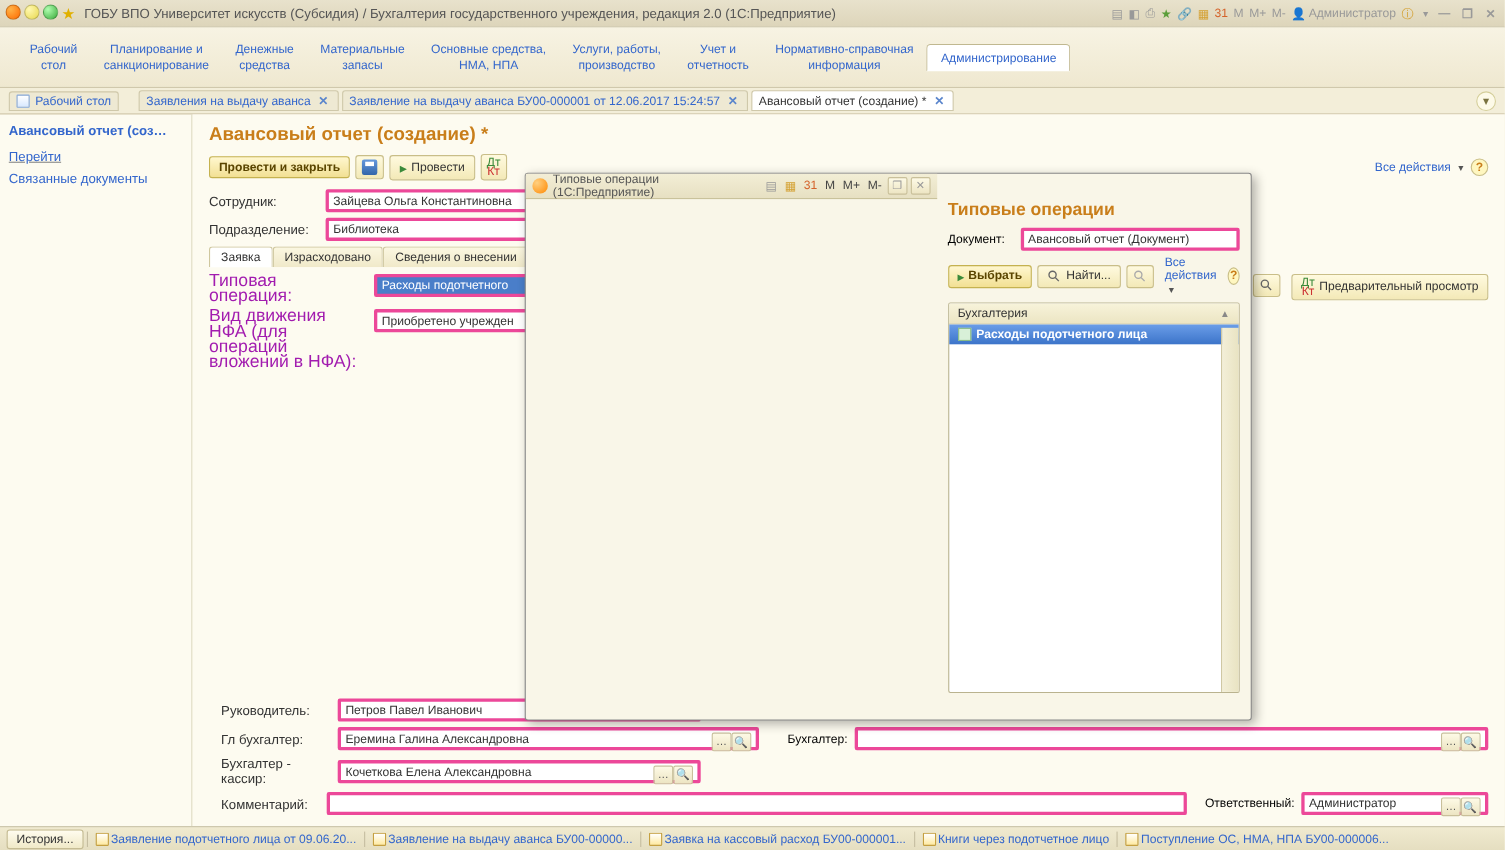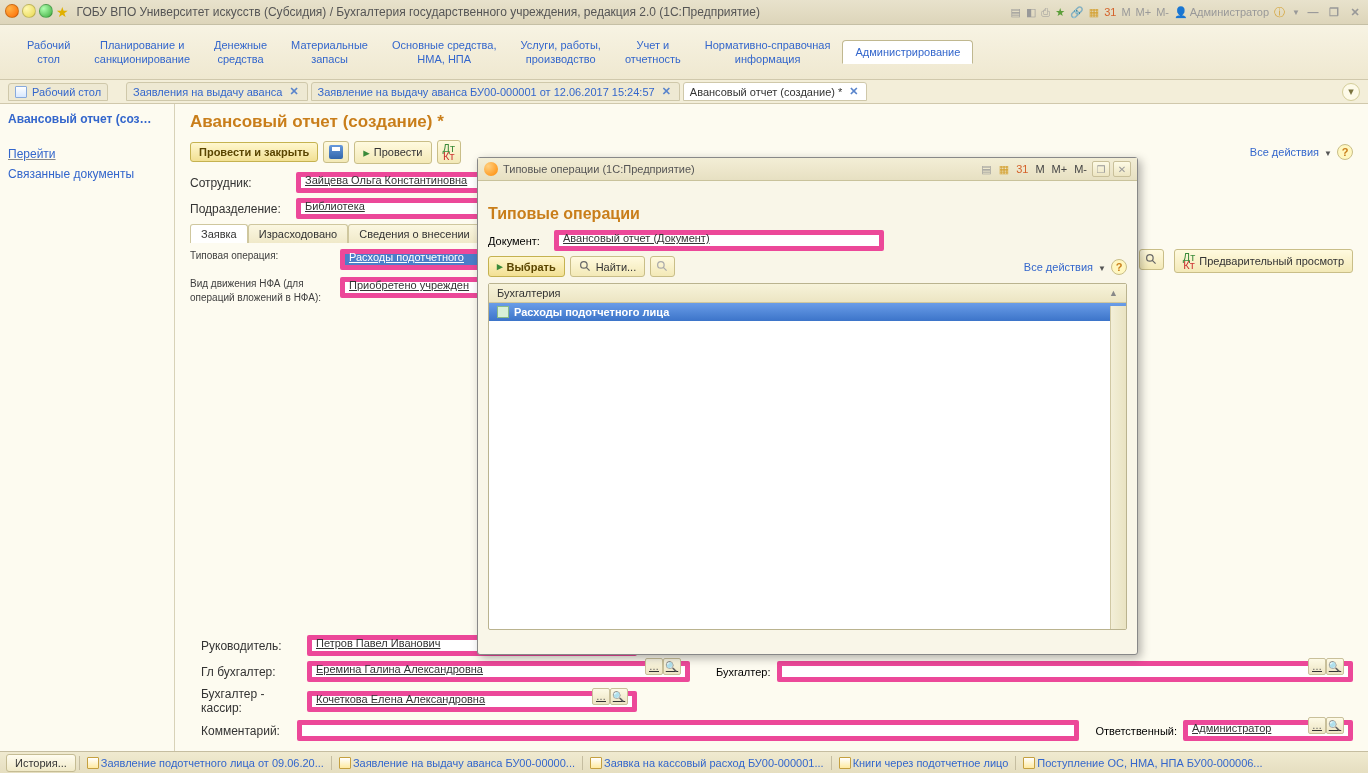--- a/index.html
+++ b/index.html
@@ -28,54 +28,54 @@
     .tab-row { height: 24px; background: #f3eed9; display: flex; align-items: center; padding: 0 8px; border-bottom: 1px solid #d0c8ac; position: relative; }
     .tab { display: flex; align-items: center; background: #eee9d3; border: 1px solid #cfc8aa; border-radius: 3px 3px 0 0; padding: 2px 6px; margin-right: 3px; color: #3366cc; cursor: pointer; gap: 5px; }
     .tab.active { background: #fff; color: #333; }
     .tab .close-x { color: #5a85cc; font-weight: bold; cursor: pointer; padding: 0 2px; }
     .tab-doc-icon { width: 12px; height: 12px; background: linear-gradient(#fff, #d8e8ff); border: 1px solid #88aadd; border-radius: 1px; }
     .dropdown-circle { position: absolute; right: 8px; width: 18px; height: 18px; border: 1px solid #d4ce9a; border-radius: 50%; display: flex; align-items: center; justify-content: center; color: #7a7340; background: #fdfae8; cursor: pointer; }
 
     
     .main { display: flex; height: calc(100% - 25px - 55px - 24px - 22px); }
     .sidebar { width: 175px; background: #fdfbf0; border-right: 1px solid #d8d2b8; padding: 8px; }
-    .sidebar .sb-title { color: #3366cc; font-weight: bold; font-size: 12px; margin-bottom: 18px; white-space: nowrap; overflow: hidden; text-overflow: ellipsis; }
+    .sidebar .sb-title { color: #3366cc; font-weight: bold; font-size: 12px; margin-bottom: 6px; white-space: nowrap; overflow: hidden; text-overflow: ellipsis; }
     .sidebar .sb-link { color: #3366cc; font-size: 12px; padding: 3px 0; display: block; cursor: pointer; }
     .sidebar .sb-link.underline { text-decoration: underline #888; }
 
     .content { flex: 1; background: #fdfbf0; padding: 8px 15px; position: relative; }
     .content-title { color: #c97e1a; font-size: 17px; font-weight: bold; margin-bottom: 8px; }
 
     
     .toolbar { display: flex; align-items: center; gap: 5px; margin-bottom: 8px; }
     .btn { background: linear-gradient(#fffadf, #f3e9b7); border: 1px solid #c9be88; border-radius: 3px; padding: 3px 8px; cursor: pointer; display: inline-flex; align-items: center; gap: 4px; color: #333; }
     .btn.primary { font-weight: bold; color: #5a4500; background: linear-gradient(#fff7cf, #f2e093); border-color: #c5b250; }
     .btn.icon-only { padding: 3px 5px; }
     .toolbar-right { margin-left: auto; display: flex; align-items: center; gap: 5px; }
     .link-text { color: #3366cc; cursor: pointer; }
     .help-circle { width: 16px; height: 16px; border-radius: 50%; background: #fff7c0; border: 1px solid #c9be88; display: inline-flex; align-items: center; justify-content: center; color: #c97e1a; font-weight: bold; font-size: 11px; cursor: pointer; }
 
     
     .form-row { display: flex; align-items: center; margin-bottom: 5px; gap: 6px; }
     .form-row .lbl { width: 100px; color: #333; font-size: 12px; }
-    .input-field { background: #fff; border: 5px solid #ec4899; border-radius: 2px; padding: 2px 4px; height: 21px; display: flex; align-items: flex-end; color: #333; text-decoration: underline; }
+    .input-field { background: #fff; border: 3px solid #ec4899; border-radius: 2px; padding: 2px 4px; height: 21px; display: flex; align-items: flex-start; color: #333; }
     .input-field .field-btn { width: 18px; height: 17px; background: linear-gradient(#fdfae6,#ede5c3); border: 1px solid #c9c09a; border-radius: 2px; display: inline-flex; align-items: center; justify-content: center; cursor: pointer; font-size: 10px; color: #555; }
     .input-field .field-text { flex: 1; }
 
     
     .inner-tabs { display: flex; gap: 0; margin-bottom: 5px; }
     .inner-tab { background: linear-gradient(#fbf7e1,#f0e9c9); border: 1px solid #cfc79e; border-bottom: none; border-radius: 3px 3px 0 0; padding: 3px 10px; cursor: pointer; color: #333; }
     .inner-tab.active { background: #fff; }
 
     .content-mid-row { display: flex; align-items: start; gap: 10px; }
-    .mid-left-lbl { width: 180px; color: #404040; font-size: 10px; line-height: 14px; }
+    .mid-left-lbl { width: 180px; color: #a21caf; font-size: 16px; line-height: 14px; }
 
     
     .bottom-form { position: absolute; bottom: 5px; left: 26px; right: 15px; }
-    .modal { position: absolute; left: 477px; top: 157px; width: 661px; height: 498px; background: #f9f6e8; border: 1px solid #888; border-radius: 3px; box-shadow: 3px 3px 10px rgba(0,0,0,0.3); display: flex; flex-direction: column; }
+    .modal { position: absolute; left: 477px; top: 157px; width: 661px; height: 498px; background: #f9f6e8; border: 1px solid #888; border-radius: 3px; box-shadow: 3px 3px 10px rgba(0,0,0,0.3); display: flex; flex-direction: row; }
     .modal-titlebar { height: 23px; background: linear-gradient(#f3eed6, #e7e0c2); display: flex; align-items: center; padding: 0 6px; border-bottom: 1px solid #c9c29b; gap: 5px; }
     .modal-tb-icon { width: 14px; height: 14px; background: radial-gradient(circle at 30% 30%, #ffd080, #ff8800); border-radius: 50%; }
     .modal-tb-right { margin-left: auto; display: flex; align-items: center; gap: 3px; }
     .modal-tb-right span { color: #999; padding: 0 2px; }
     .modal-win-btn { width: 18px; height: 16px; background: linear-gradient(#fdfae6,#ede5c3); border: 1px solid #c9c09a; border-radius: 2px; display: inline-flex; align-items: center; justify-content: center; cursor: pointer; color: #444; font-size: 10px; }
     .modal-body { flex: 1; padding: 24px 10px; display: flex; flex-direction: column; }
     .modal-h1 { color: #c97e1a; font-size: 16px; font-weight: bold; margin-bottom: 7px; }
     .modal-toolbar { display: flex; align-items: center; gap: 5px; margin-bottom: 6px; }
     .modal-table { flex: 1; background: #fff; border: 1px solid #bab38f; border-radius: 2px; display: flex; flex-direction: column; position: relative; }
     .modal-th { background: linear-gradient(#f7f3da,#ece5c3); border-bottom: 1px solid #cfc79e; padding: 3px 8px; color: #333; display: flex; align-items: center; }

